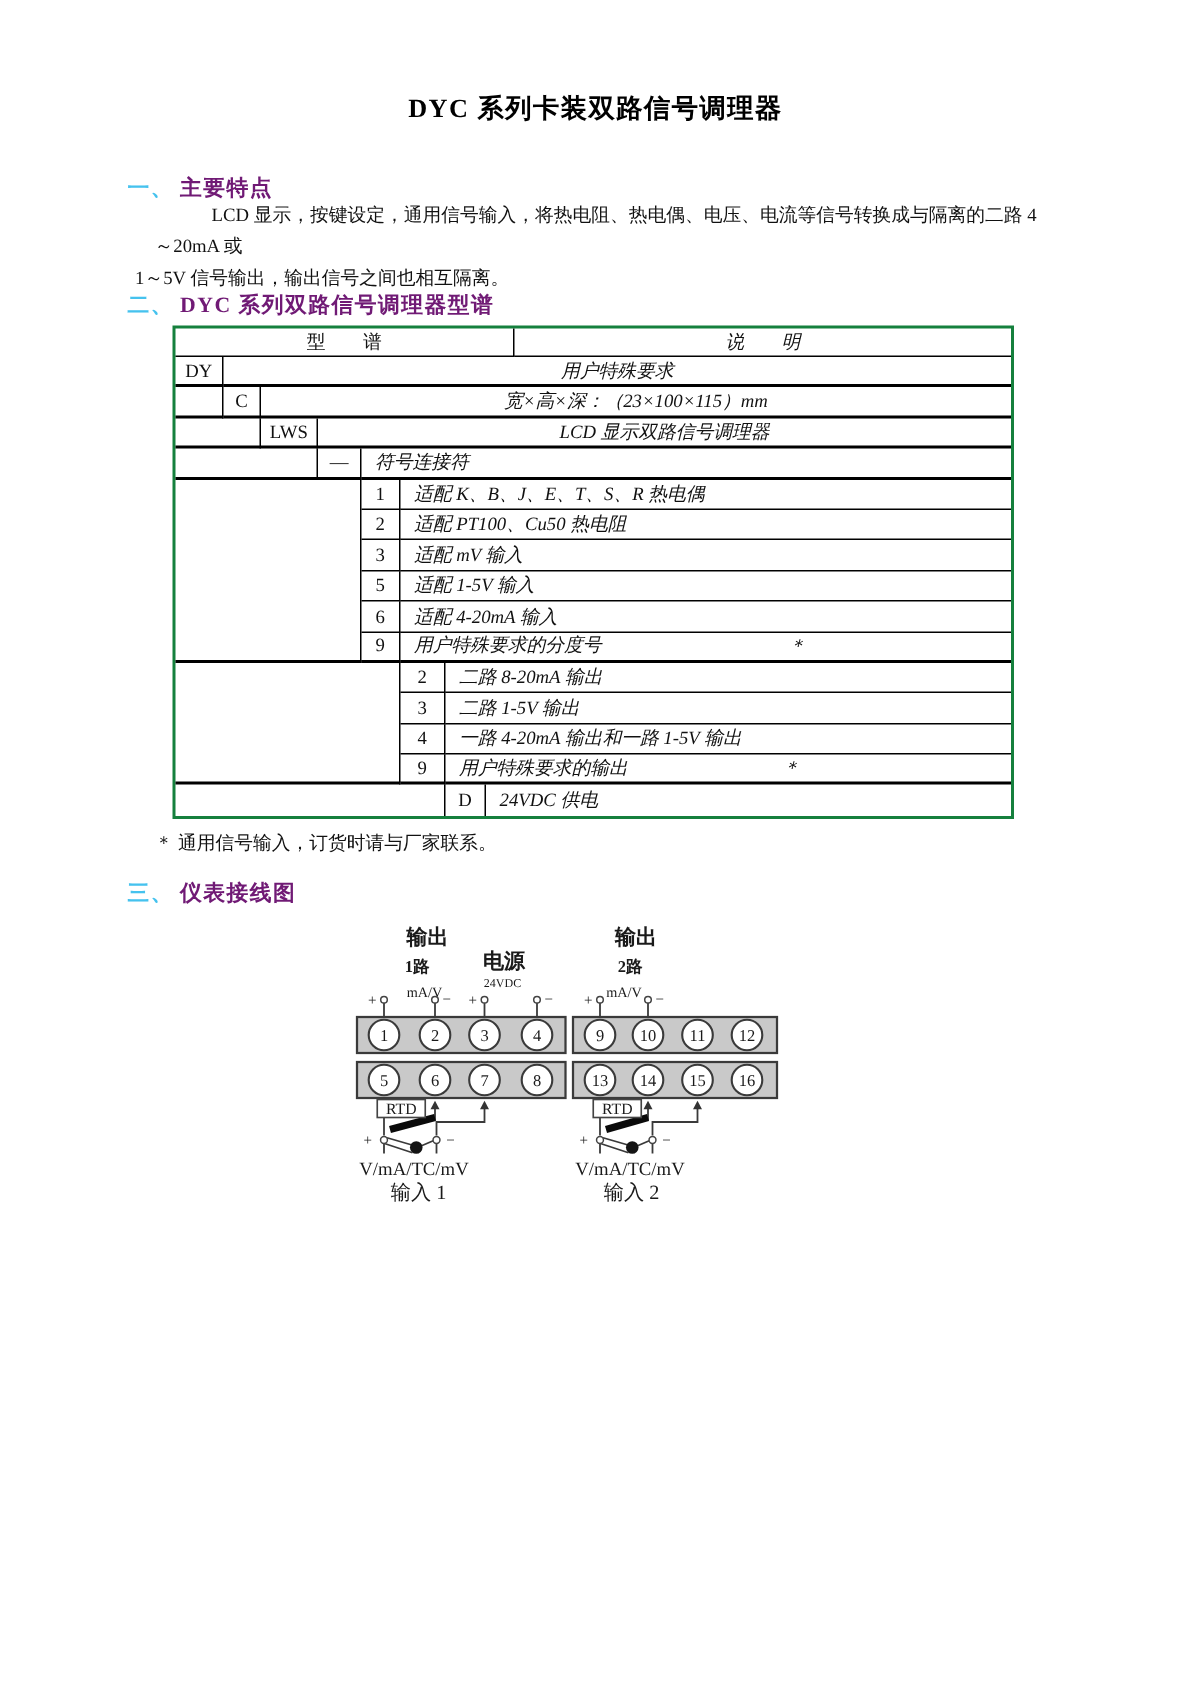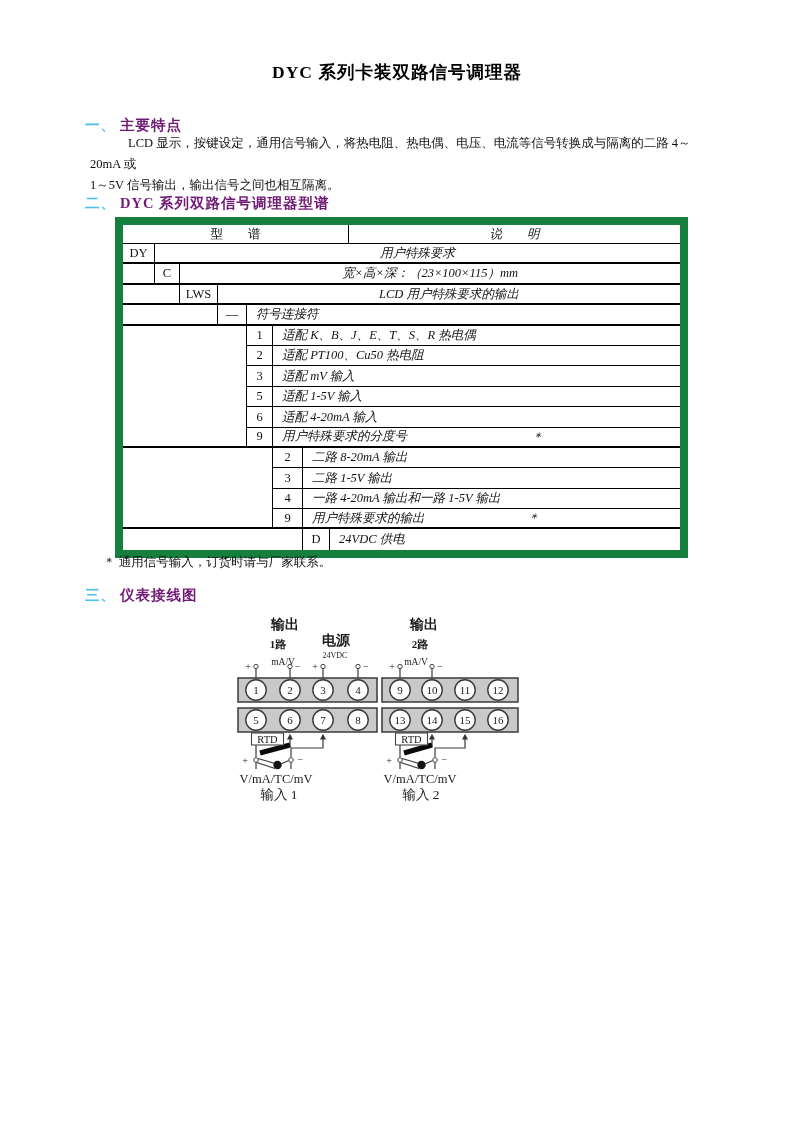--- a/index.html
+++ b/index.html
@@ -14,30 +14,30 @@
   }
   
   .sec-head{position:absolute;left:85px;font-size:14.5px;font-weight:bold;letter-spacing:1px;display:flex;}
   .sec-num{color:#45c2ee;width:35px;flex:0 0 auto;}
   .sec-txt{color:#701a75;}
   .h1{top:116px;}
   .h2{top:194px;}
   .h3{top:586px;}
   
   .para{position:absolute;left:90px;top:133px;width:608px;font-size:12.5px;line-height:21px;color:#111;}
-  .para .l1{text-indent:38px;}
+  .para .l1{text-indent:38px;margin-left:13px;}
   
   .note{position:absolute;left:103px;top:554px;font-size:12.5px;color:#111;}
   
   .mtable{
     position:absolute;left:115px;top:217px;width:557px;
     display:grid;
     grid-template-columns:32px 25px 38px 29px 26px 30px 27px 19px 1fr;
     grid-template-rows:19px repeat(15,20.4px);
-    border:8px solid #15803d;background:#fff;
+    border:2px solid #15803d;background:#fff;
   }
   .tc{
     position:relative;border-right:1px solid #000;border-bottom:1px solid #000;
     font-size:12.5px;display:flex;align-items:center;white-space:nowrap;overflow:visible;
     line-height:1;color:#111;
   }
   .tc.center{justify-content:center;}
   .tc.left{padding-left:9px;}
   .tc.last{border-right:none;font-style:italic;}
   .tc.thick{border-bottom-width:2px;}
@@ -76,21 +76,21 @@
 
     <div class="tc center thick" style="grid-area:2/1/3/2">DY</div>
     <div class="tc center last thick" style="grid-area:2/2/3/10">用户特殊要求</div>
 
     <div class="tc thick" style="grid-area:3/1/4/2"></div>
     <div class="tc center thick" style="grid-area:3/2/4/3">C</div>
     <div class="tc center last thick" style="grid-area:3/3/4/10">宽×高×深：（23×100×115）mm</div>
 
     <div class="tc thick" style="grid-area:4/1/5/3"></div>
     <div class="tc center thick" style="grid-area:4/3/5/4">LWS</div>
-    <div class="tc center last thick" style="grid-area:4/4/5/10">LCD 用户特殊要求的输出</div>
+    <div class="tc center last thick" style="grid-area:4/4/5/10">LCD 显示双路信号调理器</div>
 
     <div class="tc thick" style="grid-area:5/1/6/4"></div>
     <div class="tc center thick" style="grid-area:5/4/6/5">—</div>
     <div class="tc left last thick" style="grid-area:5/5/6/10">符号连接符</div>
 
     <div class="tc thick" style="grid-area:6/1/12/5"></div>
     <div class="tc center" style="grid-area:6/5/7/6">1</div>
     <div class="tc left last" style="grid-area:6/6/7/10">适配 K、B、J、E、T、S、R 热电偶</div>
     <div class="tc center" style="grid-area:7/5/8/6">2</div>
     <div class="tc left last" style="grid-area:7/6/8/10">适配 PT100、Cu50 热电阻</div>

